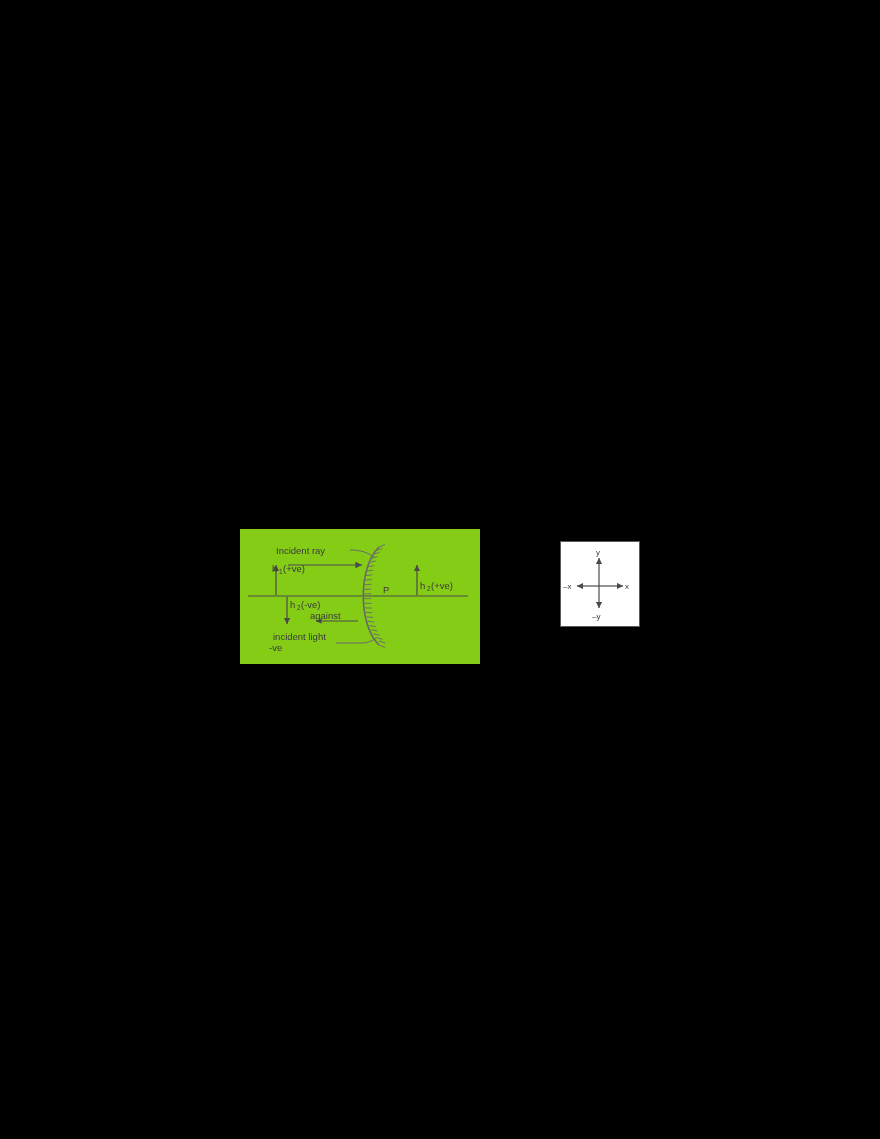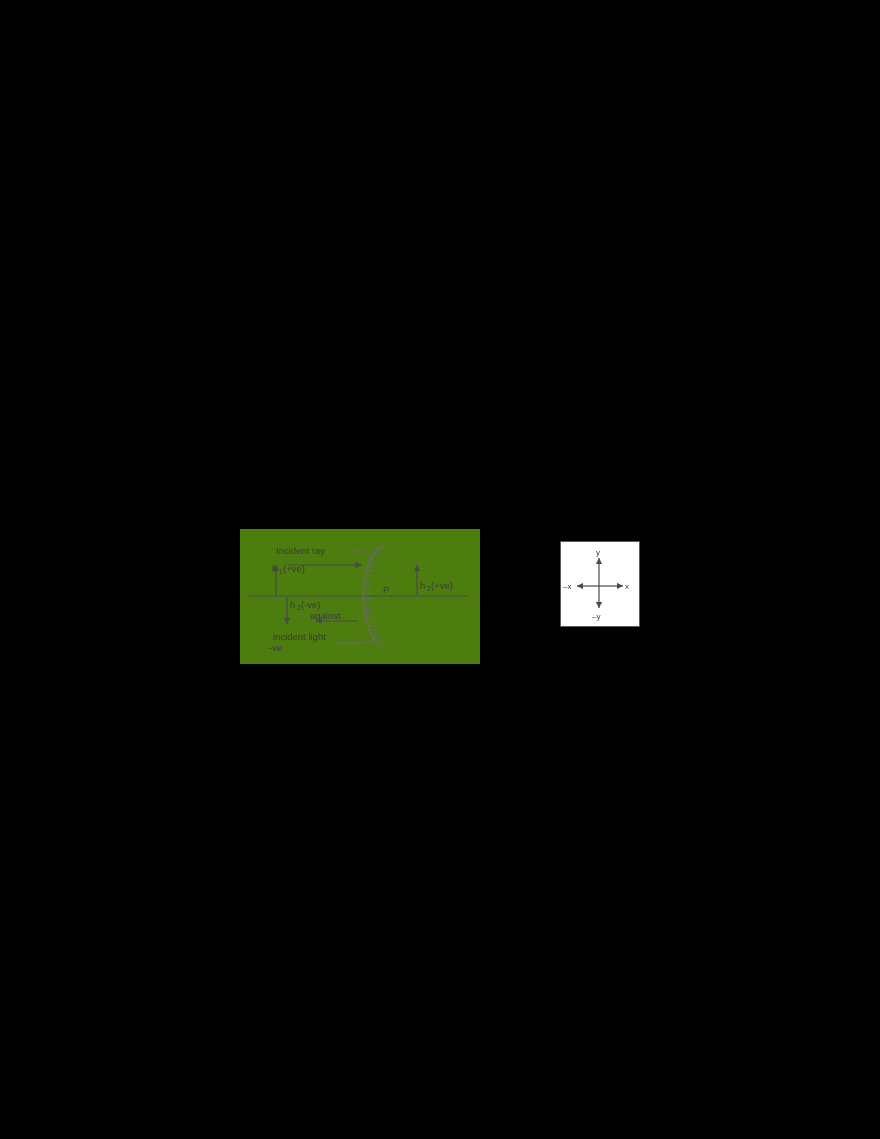--- a/index.html
+++ b/index.html
@@ -15,21 +15,21 @@
     overflow: hidden;
   }
 
   
   #mirror-panel {
     position: absolute;
     left: 240px;
     top: 529px;
     width: 240px;
     height: 135px;
-    background: #4d7c0f;
+    background: #84cc16;
   }
 
   #mirror-svg {
     position: absolute;
     left: 0;
     top: 0;
     width: 240px;
     height: 135px;
   }
 

